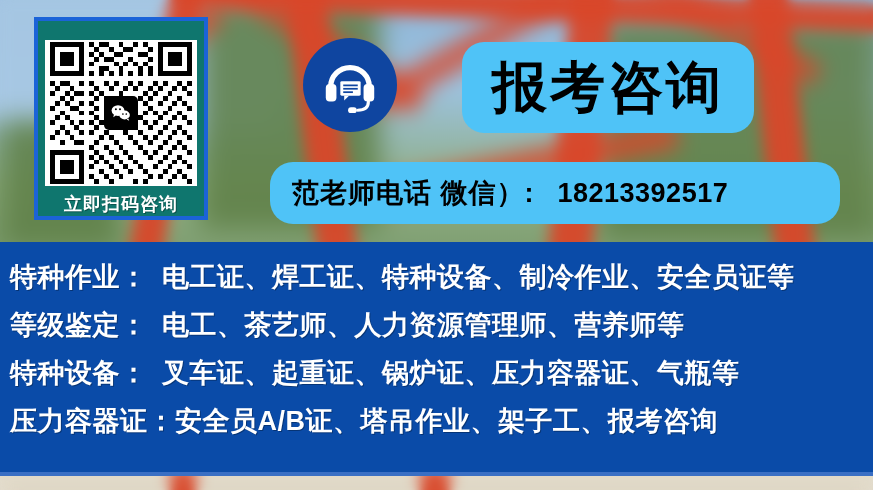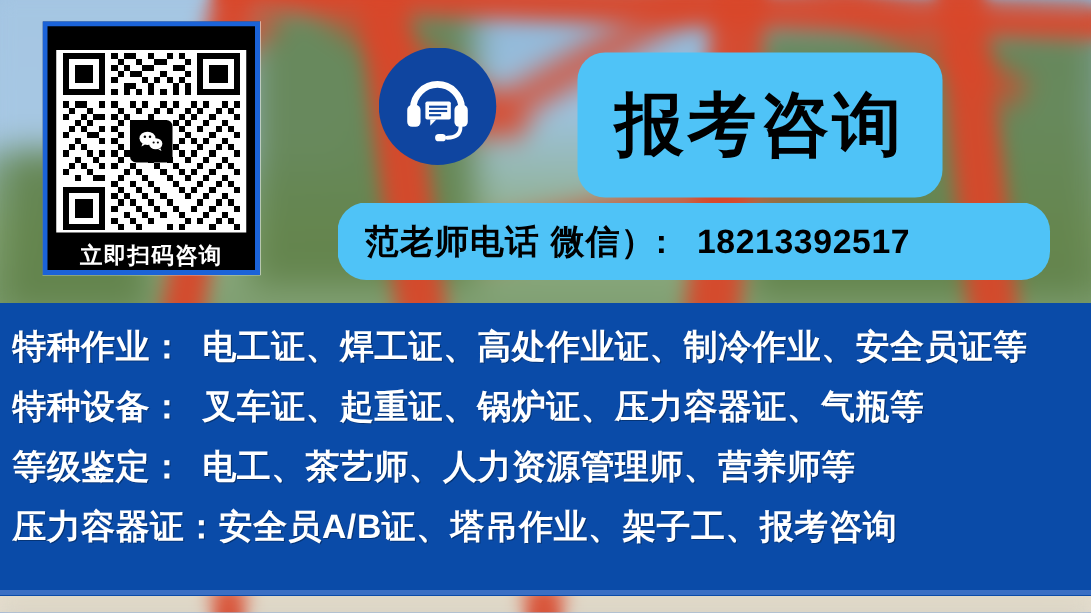--- a/index.html
+++ b/index.html
@@ -102,21 +102,21 @@
   }
   .info-value { display: inline-block; }
 
   
   .qr-card {
     position: absolute;
     left: 34px;
     top: 17px;
     width: 174px;
     height: 203px;
-    background: #000000;
+    background: #0f766e;
     border: 4px solid #1b63d8;
     box-sizing: border-box;
     display: flex;
     flex-direction: column;
     align-items: center;
     padding-top: 19px;
   }
   .qr-box {
     width: 152px;
     height: 152px;
@@ -166,21 +166,21 @@
     align-items: center;
     justify-content: center;
   }
 
   
   .pill-title {
     position: absolute;
     left: 462px;
     top: 42px;
     width: 292px;
-    height: 116px;
+    height: 91px;
     background: #4fc3f7;
     border-radius: 22px;
     display: flex;
     align-items: center;
     justify-content: center;
     color: #000000;
     font-size: 55px;
     font-weight: bold;
     letter-spacing: 3px;
   }
@@ -517,34 +517,34 @@
 
   <div class="pill-phone">
     <span class="phone-label">范老师电话 微信）:</span>
     <span class="phone-number">18213392517</span>
   </div>
 
   <div class="info-panel">
 
     <div class="info-line">
       <span class="info-label">特种作业：</span>
-      <span class="info-value">电工证、焊工证、高处作业证、制冷作业、安全员证等</span>
+      <span class="info-value">电工证、焊工证、特种设备、制冷作业、安全员证等</span>
+    </div>
+
+    <div class="info-line">
+      <span class="info-label">等级鉴定：</span>
+      <span class="info-value">电工、茶艺师、人力资源管理师、营养师等</span>
     </div>
 
     <div class="info-line">
       <span class="info-label">特种设备：</span>
       <span class="info-value">叉车证、起重证、锅炉证、压力容器证、气瓶等</span>
     </div>
 
     <div class="info-line">
-      <span class="info-label">等级鉴定：</span>
-      <span class="info-value">电工、茶艺师、人力资源管理师、营养师等</span>
-    </div>
-
-    <div class="info-line">
       <span class="info-label">压力容器证：</span>
       <span class="info-value">安全员A/B证、塔吊作业、架子工、报考咨询</span>
     </div>
 
   </div>
 
   <div class="info-underline"></div>
 
 </div>
 

